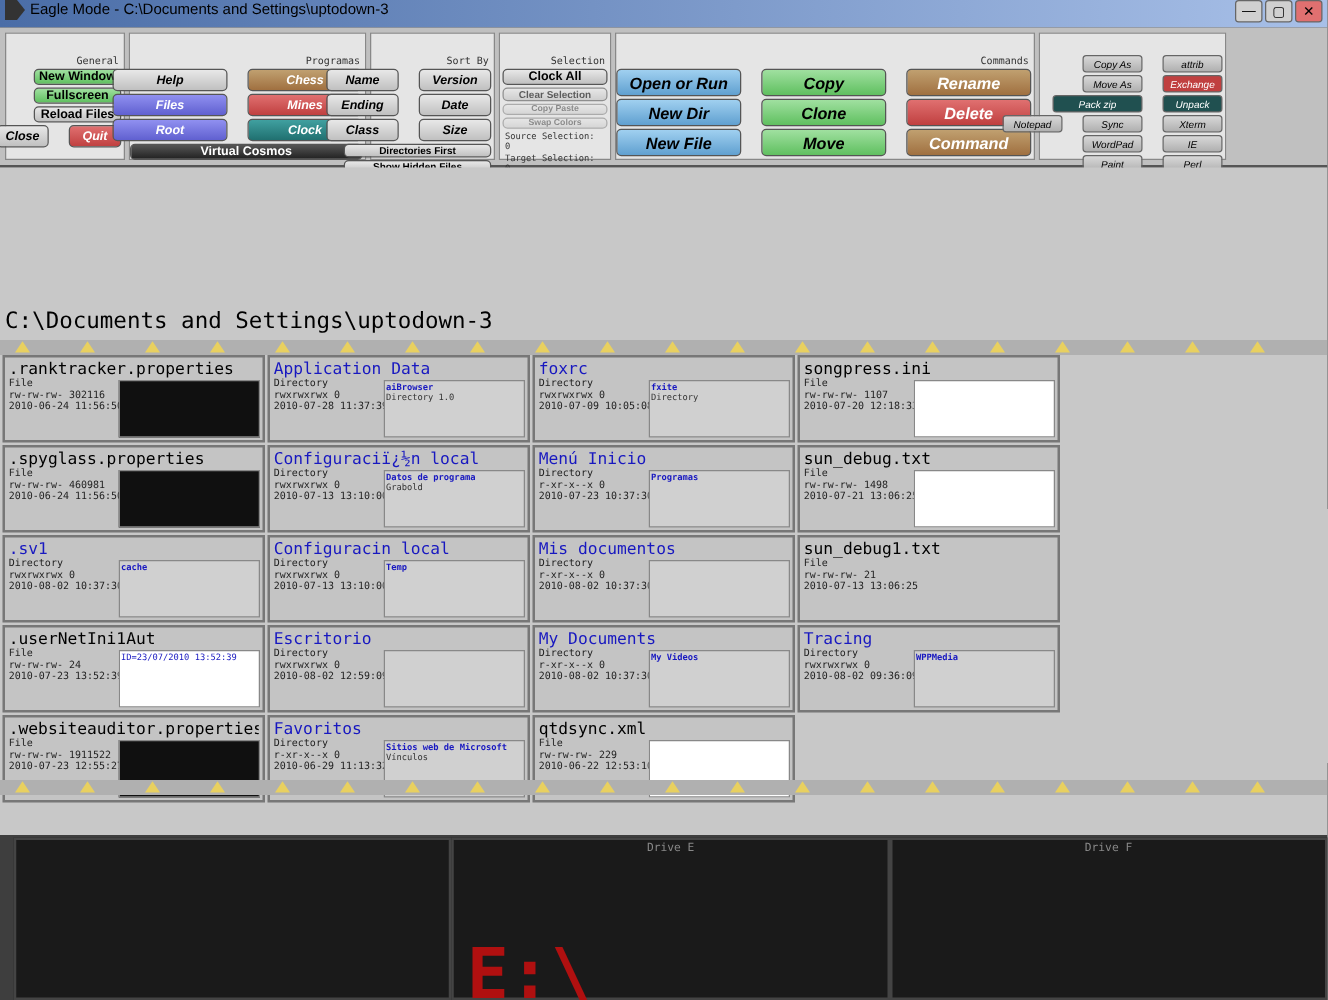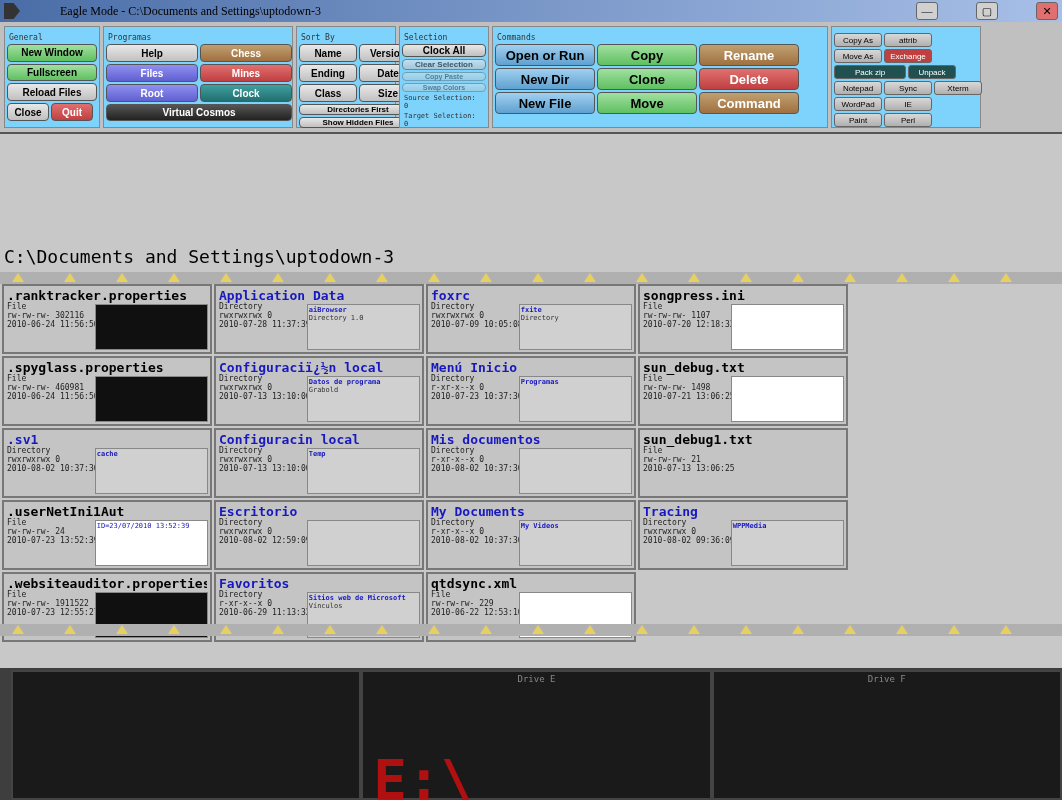--- a/index.html
+++ b/index.html
@@ -9,26 +9,25 @@
     font-family: "Lucida Console", Monaco, monospace;
     font-size:11px;
     background:#3e3e3e;
     overflow:hidden;
     position:relative;
   }
   
   .titlebar {
     height:22px;
     background:linear-gradient(to right,#4a6da7,#a8c0e8);
-    display:flex; align-items:center;
+    display:flex; 
     padding:0 4px;
     color:#000;
-    font-family:Liberation Serif, serif;
+    font-family:Liberation Sans, sans-serif;
     font-size:12px;
-    gap:36px;
   }
   .titlebar .icon { width:16px; height:16px; margin-right:4px;
     background:#333; clip-path:polygon(0 0,60% 0,100% 50%,60% 100%,0 100%); }
   .titlebar .title { flex:1; }
   .winbtn { width:22px; height:18px; margin-left:2px;
     background:#d0d0d0; border:1px solid #666; border-radius:3px;
     display:flex; align-items:center; justify-content:center;
     font-size:11px; cursor:pointer; }
   .winbtn.close { background:#e07070; }
 
@@ -36,44 +35,44 @@
   .toolbar {
     height:112px;
     background:#c0c0c0;
     border-bottom:2px solid #555;
     padding:4px;
     display:flex;
     gap:3px;
   }
   .tb-group {
     border:1px solid #888;
-    background:#7dd3fc;
-    padding:6px 2px;
-    display:flex; flex-direction:column; gap:2px;
+    background:#e5e5e5;
+    padding:17px 2px;
+    display:flex; flex-direction:column; gap:2px;align-items:flex-end;
   }
   .tb-btn {
     height:18px; min-width:70px;
     background:linear-gradient(#e8e8e8,#c0c0c0);
     border:1px solid #555;
     border-radius:4px;
     font-size:10px; font-weight:bold;
     display:flex; align-items:center; justify-content:center;
     cursor:pointer;
     font-family:Tahoma,sans-serif;
   }
   .tb-btn.green { background:linear-gradient(#a0e0a0,#60c060); }
   .tb-btn.blue  { background:linear-gradient(#9090f0,#6060d0); color:#fff; }
   .tb-btn.brown { background:linear-gradient(#c0a070,#a07040); color:#fff; }
   .tb-btn.red   { background:linear-gradient(#e07070,#c04040); color:#fff; }
   .tb-btn.teal  { background:linear-gradient(#40a0a0,#207070); color:#fff; }
   .tb-btn.dark  { background:linear-gradient(#555,#222); color:#fff; }
   .tb-btn.lblue { background:linear-gradient(#a0d0f0,#60a0d0); }
   .tb-btn.wide  { min-width:100px; height:22px; font-size:13px; }
   .tb-sub { font-size:8px; color:#333; padding:0 2px; }
-  .tb-row { display:flex; gap:2px; }
+  .tb-row { display:flex; gap:16px;font-style:italic; }
 
   .tb-small { height:14px; min-width:48px;
     background:linear-gradient(#d8d8d8,#b0b0b0);
     border:1px solid #666; border-radius:3px;
     font-size:8px; display:flex; align-items:center; justify-content:center;
     cursor:pointer; font-family:Tahoma,sans-serif; }
 
   
   .main {
     position:relative;
@@ -119,21 +118,21 @@
   }
   .tile {
     background:#c4c4c4;
     border:2px solid #777;
     position:relative;
     overflow:hidden;
     padding:2px 3px;
     cursor:pointer;
   }
   .tile .name {
-    font-size:13px; font-weight:bold;
+    font-size:13px; font-weight:normal;
     white-space:nowrap; overflow:hidden;
   }
   .tile .name.file { color:#000; }
   .tile .name.dir  { color:#1818c0; }
   .tile .meta { font-size:8px; color:#222; line-height:1.1; }
   .tile .preview {
     position:absolute; top:18px; right:2px; bottom:2px; width:55%;
     background:#fff; border:1px solid #888;
     font-size:7px; color:#1818c0; padding:1px; overflow:hidden;
   }

